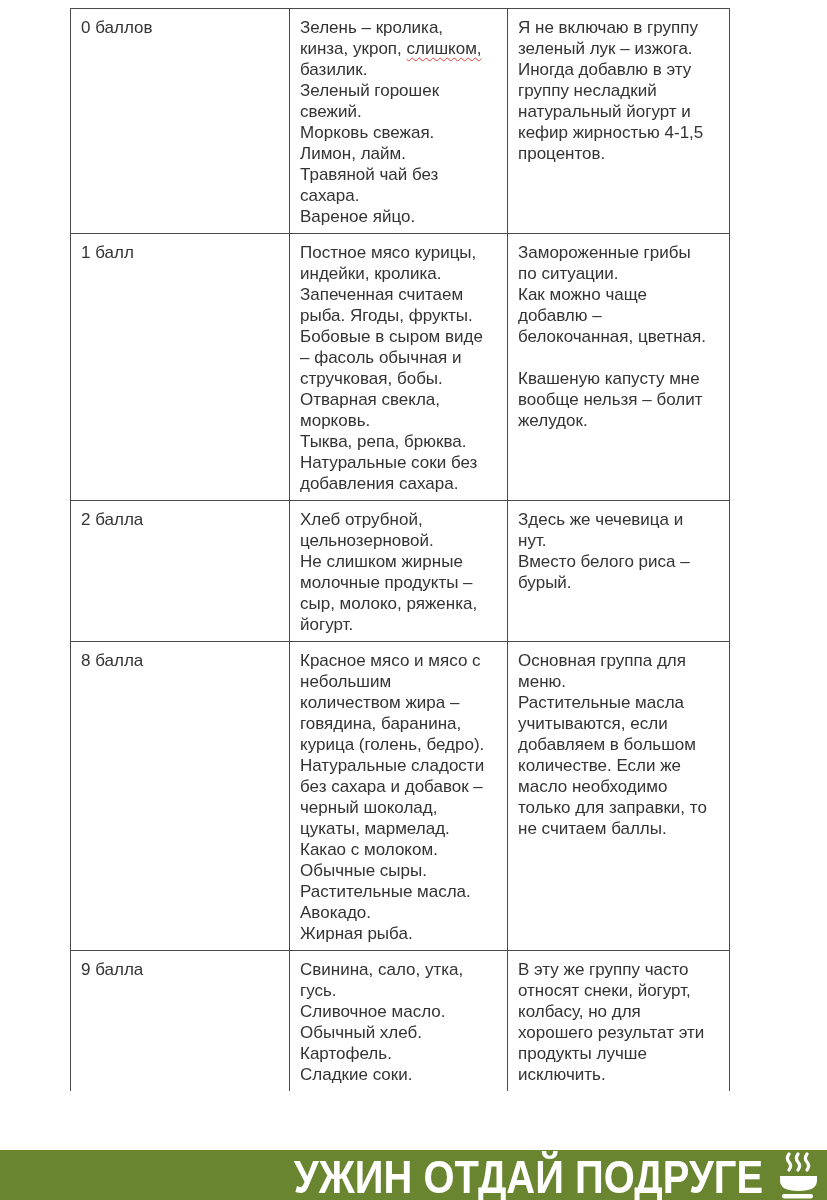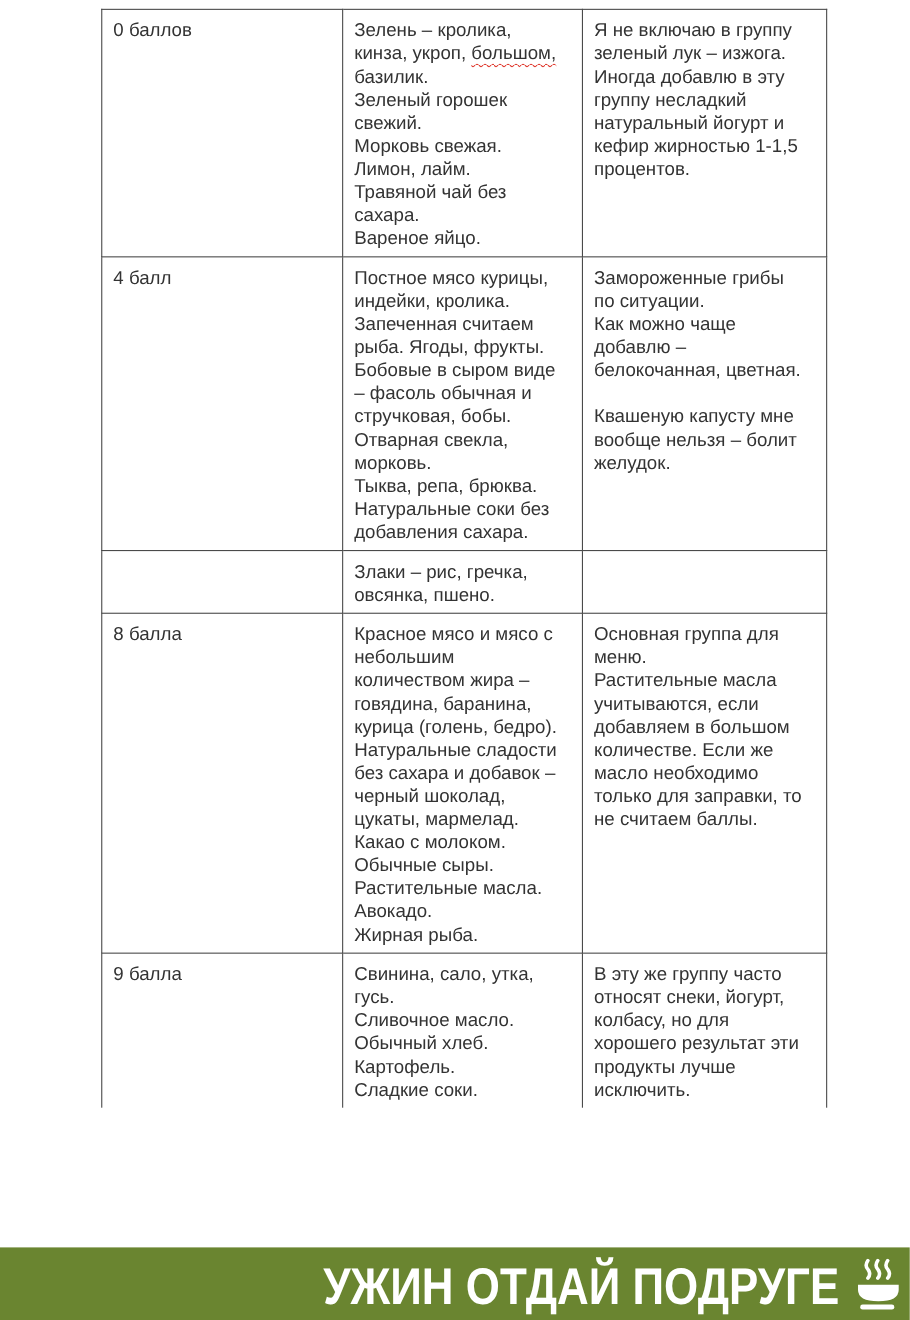--- a/index.html
+++ b/index.html
@@ -5,21 +5,21 @@
   html, body { margin: 0; padding: 0; }
   body {
     width: 827px; height: 1200px;
     overflow: hidden; position: relative;
     background: #ffffff;
     font-family: "Liberation Sans", sans-serif;
   }
   .page { position: absolute; inset: 0; }
 
   table.score-table {
-    position: absolute; left: 92px; top: 8px;
+    position: absolute; left: 70px; top: 8px;
     width: 659px;
     border-collapse: collapse;
     table-layout: fixed;
     padding-left: 40px;
   }
   .score-table td {
     border: 1.5px solid #4a4a4a;
     vertical-align: top;
     padding: 8px 8px 6px 10px;
     font-size: 17px;
@@ -33,21 +33,21 @@
   .misspelled {
     text-decoration-line: underline;
     text-decoration-style: wavy;
     text-decoration-color: #e03c31;
     text-decoration-thickness: 1px;
     text-underline-offset: 3px;
   }
 
   .banner {
     position: absolute; left: 0; right: 0; bottom: 0;
-    height: 66px;
+    height: 50px;
     background: #6a8530;
     display: flex; align-items: center; justify-content: flex-end;
     gap: 13px;
     padding-right: 7px;
     box-sizing: border-box;
     z-index: 5;
   }
   .banner-title {
     color: #ffffff;
     font-weight: bold;
@@ -67,39 +67,39 @@
   <table class="score-table">
     <colgroup>
       <col style="width:219px">
       <col style="width:218px">
       <col style="width:222px">
     </colgroup>
     <tbody>
       <tr>
         <td><span>0 баллов</span></td>
         <td><span>Зелень – кролика,
-кинза, укроп, </span><span class="misspelled">большом,</span><span>
+кинза, укроп, </span><span class="misspelled">слишком,</span><span>
 базилик.
 Зеленый горошек
 свежий.
 Морковь свежая.
 Лимон, лайм.
 Травяной чай без
 сахара.
 Вареное яйцо.</span></td>
         <td><span>Я не включаю в группу
 зеленый лук – изжога.
 Иногда добавлю в эту
 группу несладкий
 натуральный йогурт и
-кефир жирностью 1-1,5
+кефир жирностью 4-1,5
 процентов.</span></td>
       </tr>
       <tr>
-        <td><span>4 балл</span></td>
+        <td><span>1 балл</span></td>
         <td><span>Постное мясо курицы,
 индейки, кролика.
 Запеченная считаем
 рыба. Ягоды, фрукты.
 Бобовые в сыром виде
 – фасоль обычная и
 стручковая, бобы.
 Отварная свекла,
 морковь.
 Тыква, репа, брюква.
@@ -109,24 +109,31 @@
 по ситуации.
 Как можно чаще
 добавлю –
 белокочанная, цветная.
 
 Квашеную капусту мне
 вообще нельзя – болит
 желудок.</span></td>
       </tr>
       <tr>
-        <td><span></span></td>
-        <td><span>Злаки – рис, гречка,
-овсянка, пшено.</span></td>
-        <td><span></span></td>
+        <td><span>2 балла</span></td>
+        <td><span>Хлеб отрубной,
+цельнозерновой.
+Не слишком жирные
+молочные продукты –
+сыр, молоко, ряженка,
+йогурт.</span></td>
+        <td><span>Здесь же чечевица и
+нут.
+Вместо белого риса –
+бурый.</span></td>
       </tr>
       <tr>
         <td><span>8 балла</span></td>
         <td><span>Красное мясо и мясо с
 небольшим
 количеством жира –
 говядина, баранина,
 курица (голень, бедро).
 Натуральные сладости
 без сахара и добавок –

